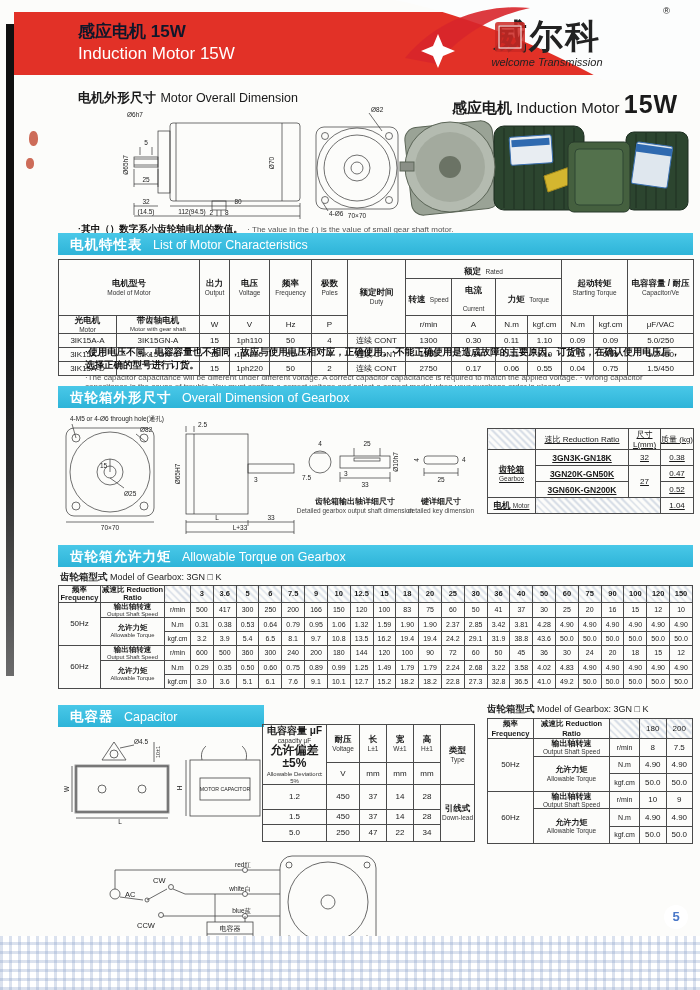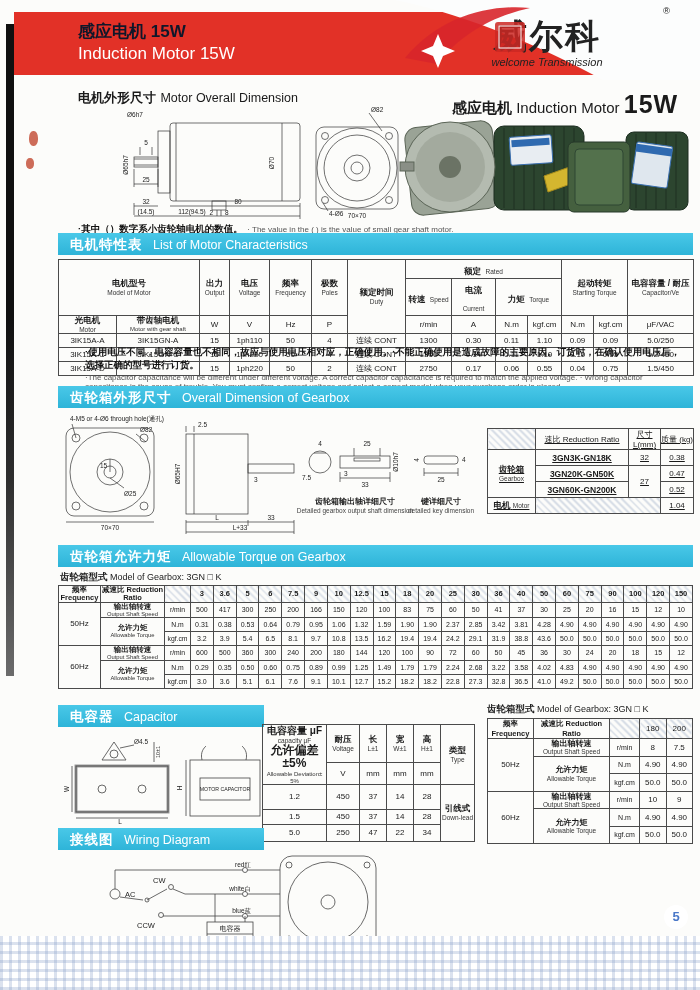--- a/index.html
+++ b/index.html
@@ -822,24 +822,20 @@
           <td class="num">4.90</td>
         </tr>
     <tr>
       <td style="font-size:7px">kgf.cm</td>
     <td class="num">50.0</td>
           <td class="num">50.0</td>
         </tr>
   </tbody>
     </table>
 
-  <div class="abs bar" style="left:58px;top:828px;width:194px;">
-    <span class="bcn">接线图</span>
-    <span class="ben">Wiring Diagram</span>
-  </div>
 
   <svg class="abs" style="left:95px;top:852px;" width="345" height="100" viewBox="0 0 345 100">
     <g stroke="#444" stroke-width="0.8" fill="none">
       <rect x="185" y="4" width="96" height="92" rx="12"></rect>
       <circle cx="233" cy="50" r="40"></circle>
         <circle cx="233" cy="50" r="7"></circle>
       <circle cx="194" cy="13" r="3"></circle>
         <circle cx="272" cy="13" r="3"></circle>
         <circle cx="194" cy="87" r="3"></circle>
         <circle cx="272" cy="87" r="3"></circle>

